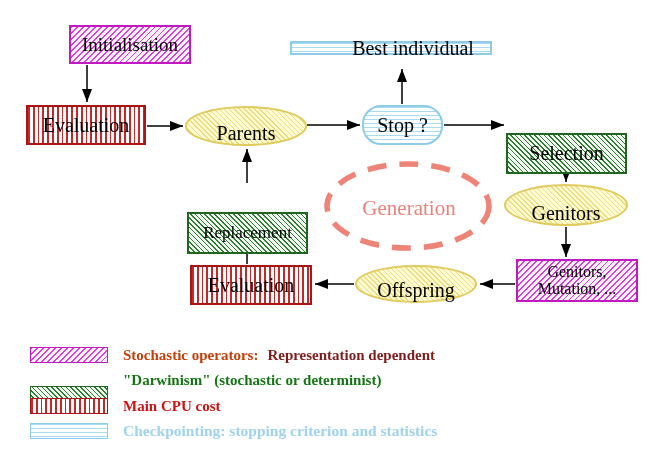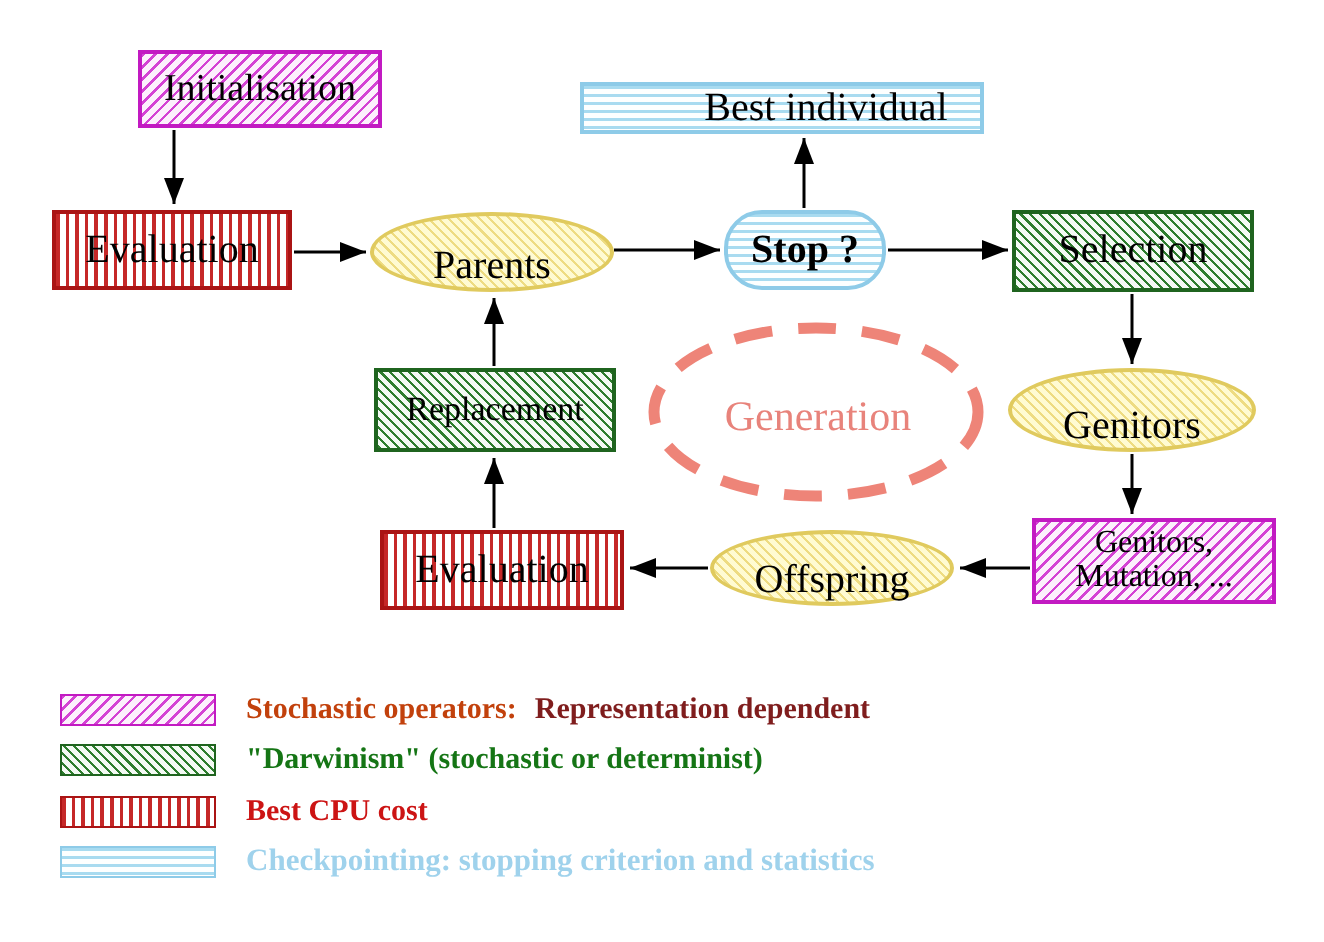--- a/index.html
+++ b/index.html
@@ -13,42 +13,43 @@
     text-align:center;font-size:20px;line-height:1.05;box-sizing:border-box;
   }
   
   .hatch-magenta{
     background:repeating-linear-gradient(135deg,#d443d4 0 1.3px,#fcf0fc 1.3px 4.2px);
     border:2px solid #c21ac2;
   }
   .hatch-green{
     background:repeating-linear-gradient(45deg,#2e7d2e 0 1.1px,#f4faf4 1.1px 3.4px);
     border:2px solid #1f641f;
+    margin-top:28px;
   }
   .stripe-red{
     background:repeating-linear-gradient(90deg,#c62828 0 1.8px,#ffffff 1.8px 4.8px);
     border:2px solid #aa1414;
   }
   .stripe-cyan{
     background:repeating-linear-gradient(180deg,#a8dbf0 0 1.3px,#fdffff 1.3px 4px);
     border:2px solid #8ecbe8;
   }
   .hatch-yellow{
     background:repeating-linear-gradient(45deg,#eedc82 0 1.1px,#fffbd2 1.1px 3.6px);
     border:2px solid #e0ca5e;
     align-items:flex-end;
   }
   .ellipse{border-radius:50%;}
-  .rounded{border-radius:19px;font-weight:bold;}
+  .rounded{border-radius:19px;}
 
   
   .n-init{left:25px;top:25px;width:122px;height:39px;font-size:19px;margin-left:44px;}
   .n-eval-top{left:26px;top:105px;width:120px;height:40px;}
   .n-parents{left:185px;top:106px;width:122px;height:40px;}
-  .n-best{left:290px;top:41px;width:202px;height:26px;padding-left:44px;}
+  .n-best{left:290px;top:41px;width:202px;height:14px;padding-left:44px;}
   .n-stop{left:362px;top:105px;width:81px;height:40px;}
   .n-selection{left:506px;top:105px;width:121px;height:41px;}
   .n-genitors{left:504px;top:184px;width:124px;height:42px;}
   .n-crossover{left:516px;top:259px;width:122px;height:43px;font-size:16px;flex-direction:column;}
   .n-offspring{left:355px;top:265px;width:122px;height:38px;}
   .n-eval-bot{left:190px;top:265px;width:122px;height:40px;}
   .n-replacement{left:187px;top:184px;width:121px;height:42px;font-size:17px;}
   .n-generation-label{
     position:absolute;left:328px;top:195px;width:162px;height:26px;
     display:flex;align-items:center;justify-content:center;
@@ -149,21 +150,21 @@
     <span class="legend-text t-yellow">Representation dependent</span>
   </div>
 
   <div class="legend-row lr2">
     <div class="swatch hatch-green"></div>
     <span class="legend-text t-green">"Darwinism" (stochastic or determinist)</span>
   </div>
 
   <div class="legend-row lr3">
     <div class="swatch stripe-red"></div>
-    <span class="legend-text t-red">Best CPU cost</span>
+    <span class="legend-text t-red">Main CPU cost</span>
   </div>
 
   <div class="legend-row lr4">
     <div class="swatch stripe-cyan"></div>
     <span class="legend-text t-cyan">Checkpointing: stopping criterion and statistics</span>
   </div>
 
 </div>
 
 </body></html>

